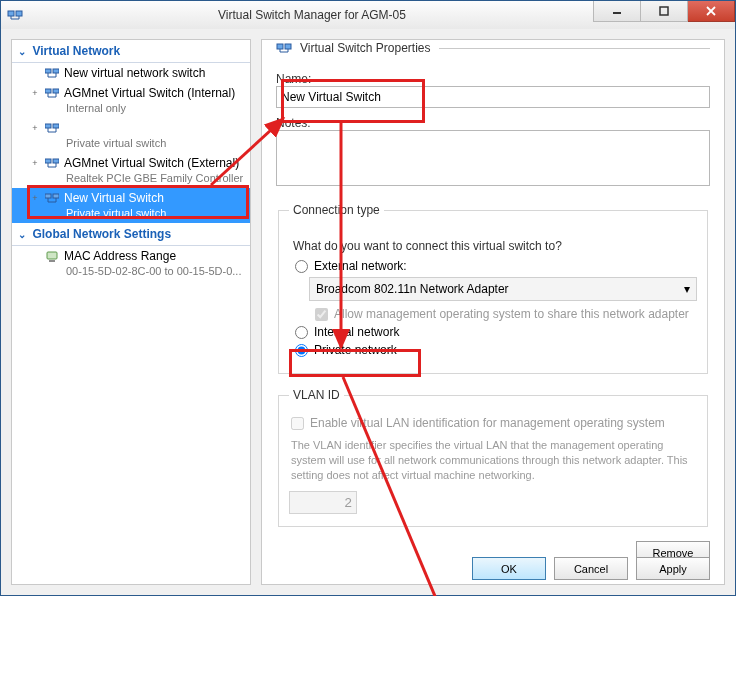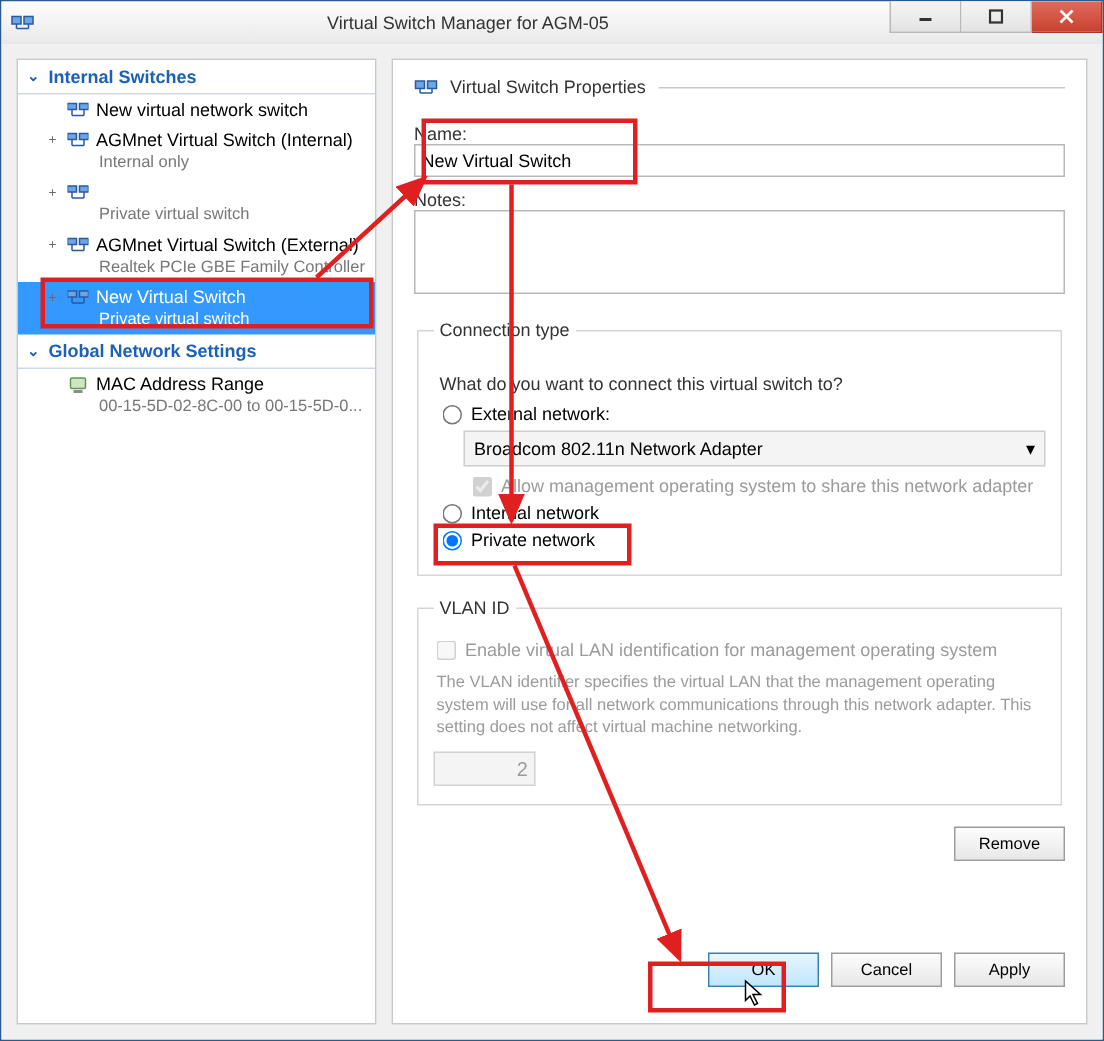--- a/index.html
+++ b/index.html
@@ -1,27 +1,27 @@
 <!DOCTYPE html>
 <html><head>
 <meta charset="utf-8">
 <style>
   html,body{margin:0;padding:0;font-family:"Segoe UI",Tahoma,sans-serif;font-size:12px;color:#000;background:#fff}
-  .window{width:736px;height:694px;border:1px solid #2b5a8c;box-sizing:border-box;position:relative;background:#fff}
+  .window{width:736px;height:596px;border:1px solid #2b5a8c;box-sizing:border-box;position:relative;background:#fff}
   .titlebar{height:28px;background:linear-gradient(#fdfdfd,#e9e9e9);border-bottom:1px solid #c7c7c7;display:flex;align-items:center;position:relative}
   .titlebar .sysicon{width:16px;height:16px;margin:0 6px;display:flex;align-items:center;justify-content:center}
   .titlebar .title{flex:1;text-align:center;font-size:12px;color:#333;padding-right:140px}
   .winbtns{position:absolute;right:0;top:0;display:flex;height:20px}
   .winbtn{width:46px;height:20px;border:1px solid #b9b9b9;border-top:none;background:linear-gradient(#f5f5f5,#e3e3e3);display:flex;align-items:center;justify-content:center}
   .winbtn+.winbtn{border-left:none}
   .winbtn.close{background:linear-gradient(#e06b5e,#c8412e);border-color:#a23a2b}
   .content{position:absolute;top:28px;left:0;right:0;bottom:0;background:#f0f0f0;padding:10px;box-sizing:border-box}
   .pane{display:flex;height:100%;gap:10px}
   .left{width:240px;background:#fff;border:1px solid #c9c9c9;box-sizing:border-box;overflow:hidden}
-  .right{flex:1;background:#fff;border:1px solid #c9c9c9;box-sizing:border-box;padding:10px 14px;position:relative}
+  .right{flex:1;background:#fff;border:1px solid #c9c9c9;box-sizing:border-box;padding:0 14px;position:relative}
   .treehdr{color:#1b61b7;font-weight:bold;border-bottom:1px solid #cfd8e6;padding:4px 6px;display:flex;align-items:center;gap:6px}
   .treehdr .chev{color:#1b61b7;font-size:10px}
   .treeitem{padding:2px 4px 2px 18px;line-height:15px}
   .treeitem .row{display:flex;align-items:center;gap:4px}
   .treeitem .expander{width:10px;text-align:center;color:#666;font-size:9px}
   .treeitem .sub{color:#777;padding-left:36px;font-size:11px}
   .treeitem.selected{background:#3399ff;color:#fff}
   .treeitem.selected .sub{color:#fff}
   .icon-switch{width:16px;height:16px;display:inline-flex;align-items:center;justify-content:center}
   .grouptitle{display:flex;align-items:center;gap:8px;color:#333;margin-bottom:6px}
@@ -36,21 +36,21 @@
   .radio-row input[type=radio]{margin:0}
   .combo{width:100%;border:1px solid #cfcfcf;background:#f4f4f4;color:#888;padding:4px 6px;box-sizing:border-box;display:flex;align-items:center;justify-content:space-between;margin-top:3px;margin-left:20px;width:calc(100% - 20px)}
   .checkbox-row{display:flex;align-items:center;gap:6px;margin:6px 0 2px 26px;color:#9b9b9b}
   .checkbox-row input[type=checkbox]{margin:0}
   .disabled{color:#000000}
   .vlan-help{color:#9b9b9b;font-size:11px;margin:8px 2px 0;line-height:15px}
   .vlan-id{width:58px;border:1px solid #d3d3d3;background:#f4f4f4;color:#9b9b9b;text-align:right;padding:3px 4px;margin-top:8px}
   .btn{min-width:74px;height:23px;border:1px solid #9c9c9c;background:linear-gradient(#fdfdfd,#e7e7e7);font-family:inherit;font-size:11px}
   .btn.def{border:1px solid #3c7fb1;background:linear-gradient(#eaf6fd,#bee6fd)}
   .remove-wrap{display:flex;justify-content:flex-end;margin-top:14px}
-  .footer-btns{position:absolute;right:14px;bottom:24px;display:flex;gap:8px}
+  .footer-btns{position:absolute;right:14px;bottom:4px;display:flex;gap:8px}
   
   .hl{position:absolute;border:3px solid #e02020;box-sizing:border-box;pointer-events:none}
   svg.overlay{position:absolute;top:0;left:0;pointer-events:none}
   .cursor{position:absolute;width:14px;height:18px;pointer-events:none}
 </style>
 </head>
 <body>
 
 <div class="window">
 
@@ -84,21 +84,21 @@
         </div>
     </div>
   </div>
 
   <div class="content">
     <div class="pane">
 
       <div class="left">
         <div class="treehdr">
           <span class="chev">⌄</span>
-          <span>Internal Switches</span>
+          <span>Virtual Network</span>
         </div>
         <div id="tree-items">
             <div class="treeitem">
               <div class="row">
                 <span class="expander"></span>
                 <span class="icon-switch">
                   <svg width="14" height="14">
                     <rect x="0" y="3" width="6" height="4" fill="#6aa7e8" stroke="#2a5a9e"></rect>
                     <rect x="8" y="3" width="6" height="4" fill="#6aa7e8" stroke="#2a5a9e"></rect>
                     <line x1="3" y1="7" x2="3" y2="11" stroke="#2a5a9e"></line>

